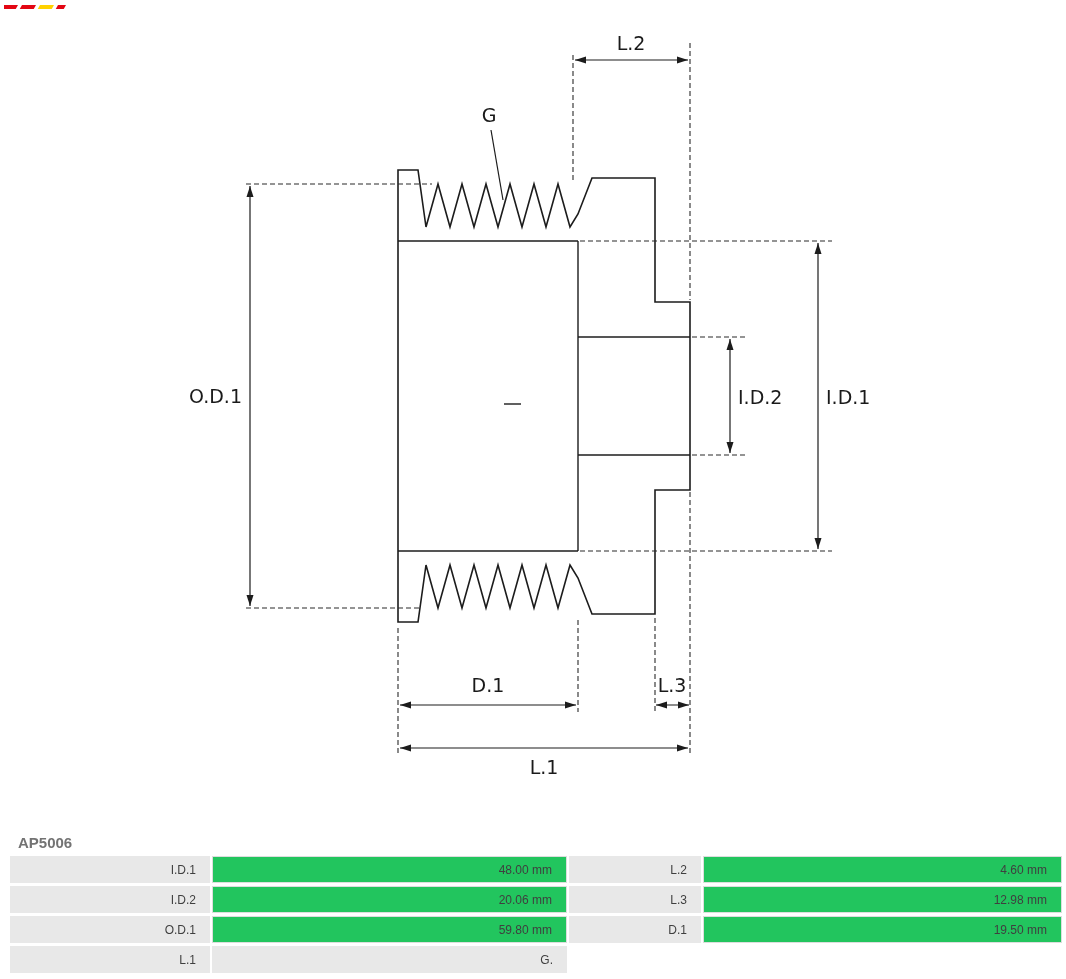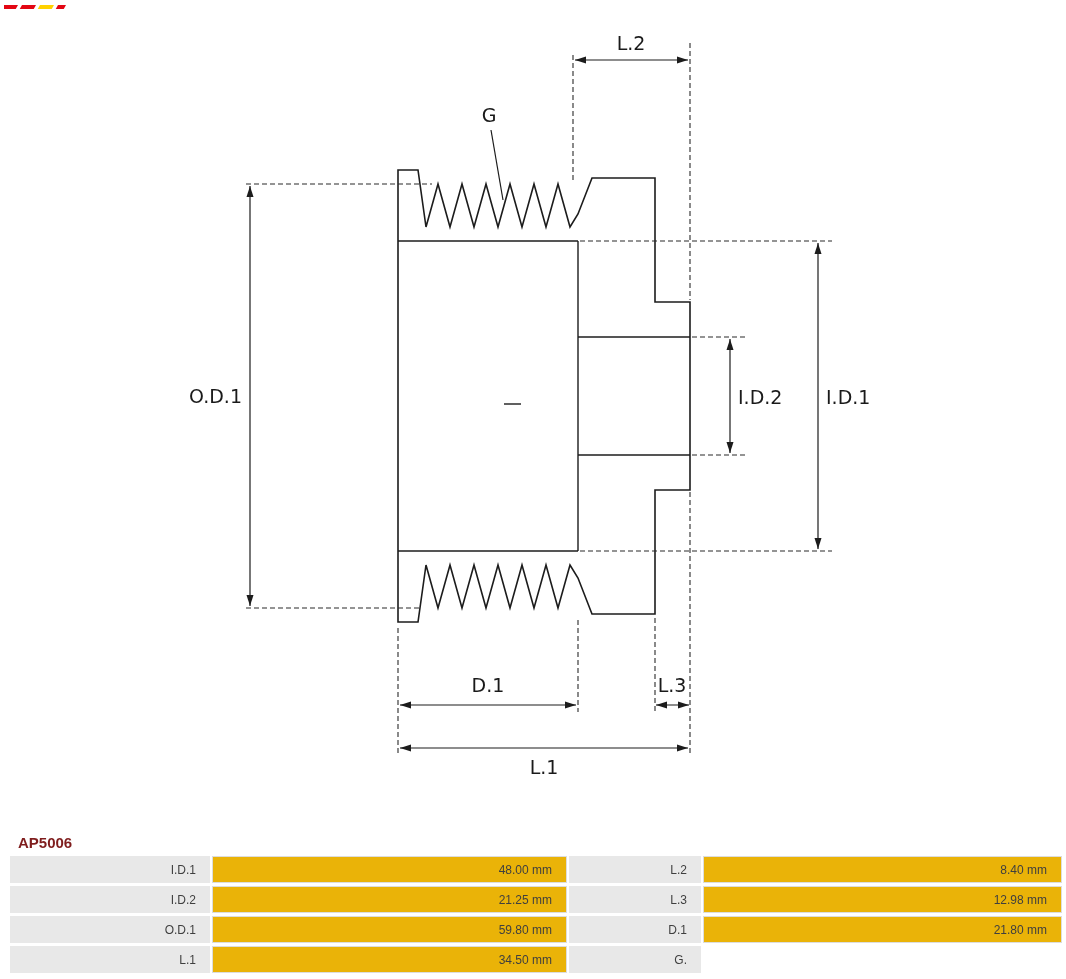--- a/index.html
+++ b/index.html
@@ -10,30 +10,30 @@
 
   
   svg.drawing{position:absolute;top:0;left:0;}
   svg.drawing .solid{stroke:#1c1c1c;stroke-width:1.6;fill:none;stroke-linejoin:miter;}
   svg.drawing .inner{stroke:#1c1c1c;stroke-width:1.4;fill:none;}
   svg.drawing .dash{stroke:#2a2a2a;stroke-width:1.1;fill:none;stroke-dasharray:5 3;}
   svg.drawing .dim{stroke:#1c1c1c;stroke-width:1.2;fill:none;}
   svg.drawing text{font-family:"DejaVu Sans","Liberation Sans",sans-serif;font-size:19px;fill:#1a1a1a;}
 
   
-  .code{position:absolute;left:18px;top:834px;font-size:15px;font-weight:700;color:#7f1d1d;}
+  .code{position:absolute;left:18px;top:834px;font-size:15px;font-weight:700;color:#737373;}
 
   
   .spec{position:absolute;left:10px;top:856px;width:1046px;display:grid;
         grid-template-columns:200px 355px 132px 359px;row-gap:3px;column-gap:2px;
         font-size:12px;color:#3f3f3f;}
   .cell{height:27px;display:flex;align-items:center;justify-content:flex-end;
         padding-right:14px;box-sizing:border-box;}
   .lbl{background:#e8e8e8;}
-  .val{background:#eab308;border:1px solid #dddddd;}
+  .val{background:#22c55e;border:1px solid #dddddd;}
 </style>
 </head>
 <body>
 
 <div class="page">
 
   <div class="logo">
     <svg width="80" height="9" viewBox="0 0 80 9">
       <polygon points="0,0 14,0 9,9 0,9" fill="#e30613"></polygon>
       <polygon points="18,0 32,0 27,9 13,9" fill="#e30613"></polygon>
@@ -105,30 +105,29 @@
       <text x="544" y="774" text-anchor="middle">L.1</text>
     </g>
   </svg>
 
   <div class="code">AP5006</div>
 
   <div class="spec">
     <div class="cell lbl">I.D.1</div>
     <div class="cell val">48.00 mm</div>
     <div class="cell lbl">L.2</div>
-    <div class="cell val">8.40 mm</div>
+    <div class="cell val">4.60 mm</div>
 
     <div class="cell lbl">I.D.2</div>
-    <div class="cell val">21.25 mm</div>
+    <div class="cell val">20.06 mm</div>
     <div class="cell lbl">L.3</div>
     <div class="cell val">12.98 mm</div>
 
     <div class="cell lbl">O.D.1</div>
     <div class="cell val">59.80 mm</div>
     <div class="cell lbl">D.1</div>
-    <div class="cell val">21.80 mm</div>
+    <div class="cell val">19.50 mm</div>
 
     <div class="cell lbl">L.1</div>
-    <div class="cell val">34.50 mm</div>
     <div class="cell lbl">G.</div>
   </div>
 
 </div>
 
 </body></html>

